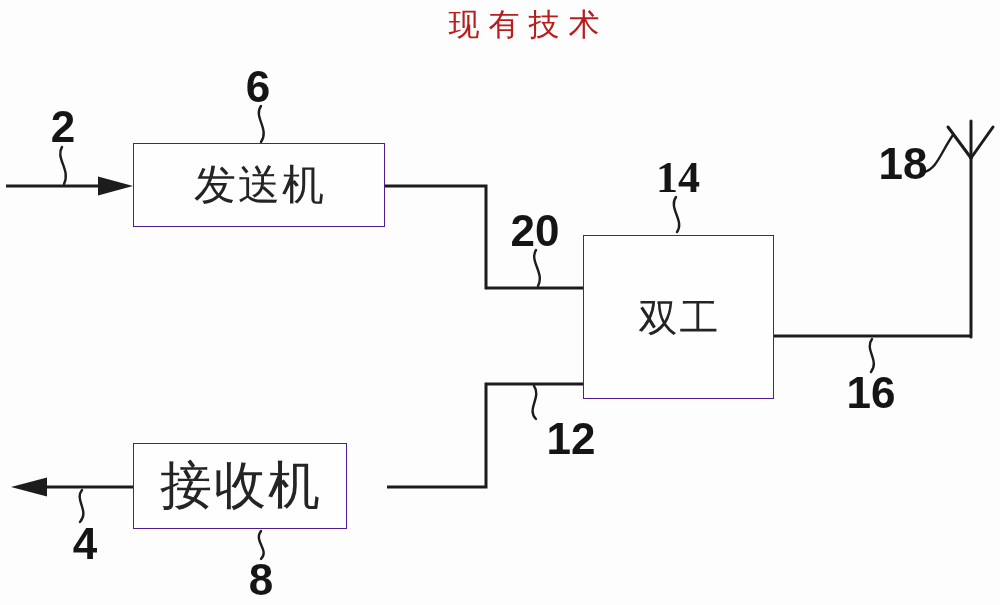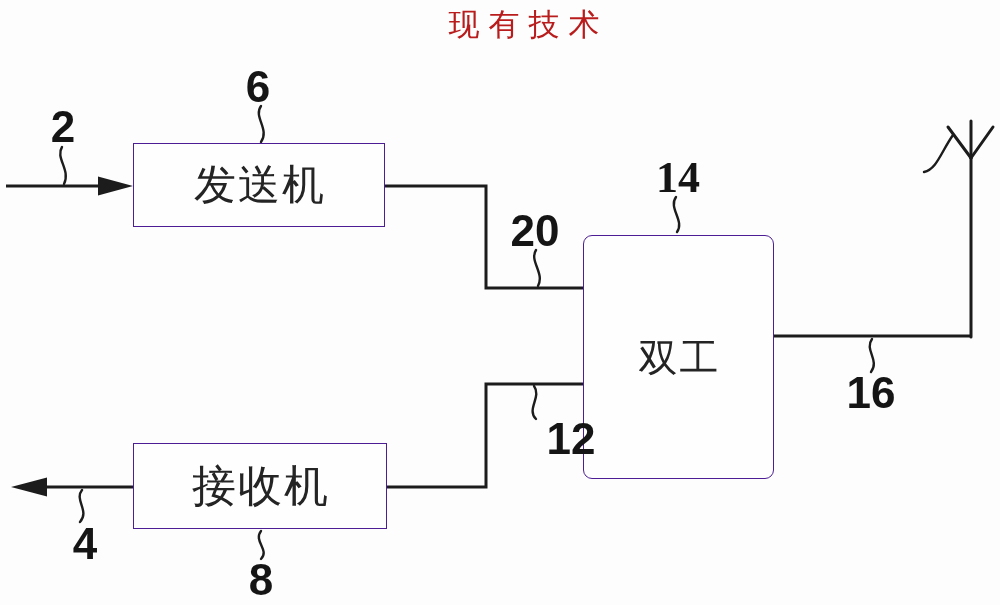--- a/index.html
+++ b/index.html
@@ -37,30 +37,29 @@
     align-items: center;
     justify-content: center;
     font-family: "Liberation Serif", "DejaVu Serif", serif;
     color: #242424;
   }
   .box-transmitter {
     left: 133px; top: 143px; width: 252px; height: 84px;
     font-size: 42px; letter-spacing: 2px; text-indent: 2px;
   }
   .box-receiver {
-    left: 133px; top: 443px; width: 254px; height: 86px;
-    font-size: 44px; letter-spacing: 2px; text-indent: 2px;
+    left: 133px; top: 443px; width: 214px; height: 86px;
+    font-size: 52px; letter-spacing: 2px; text-indent: 2px;
   }
   .box-duplexer {
-    left: 583px; top: 235px; width: 191px; height: 244px;
+    left: 583px; top: 235px; width: 191px; height: 164px;
     font-size: 39px; line-height: 41px;
     letter-spacing: 2px; text-indent: 2px;
     text-align: right;
     flex-direction: column;
-    border-radius: 9px;
   }
   .ref {
     position: absolute;
     width: 60px;
     text-align: center;
     font-family: "Liberation Sans", sans-serif;
     font-size: 44px;
     font-weight: bold;
     line-height: 1;
     color: #151515;
@@ -130,14 +129,15 @@
   </div>
 
   <div class="ref ref-2">2</div>
   <div class="ref ref-4">4</div>
   <div class="ref ref-6">6</div>
   <div class="ref ref-8">8</div>
   <div class="ref ref-10">20</div>
   <div class="ref ref-12">12</div>
   <div class="ref ref-14">14</div>
   <div class="ref ref-16">16</div>
+  <div class="ref ref-18">18</div>
 
 </div>
 
 </body></html>

